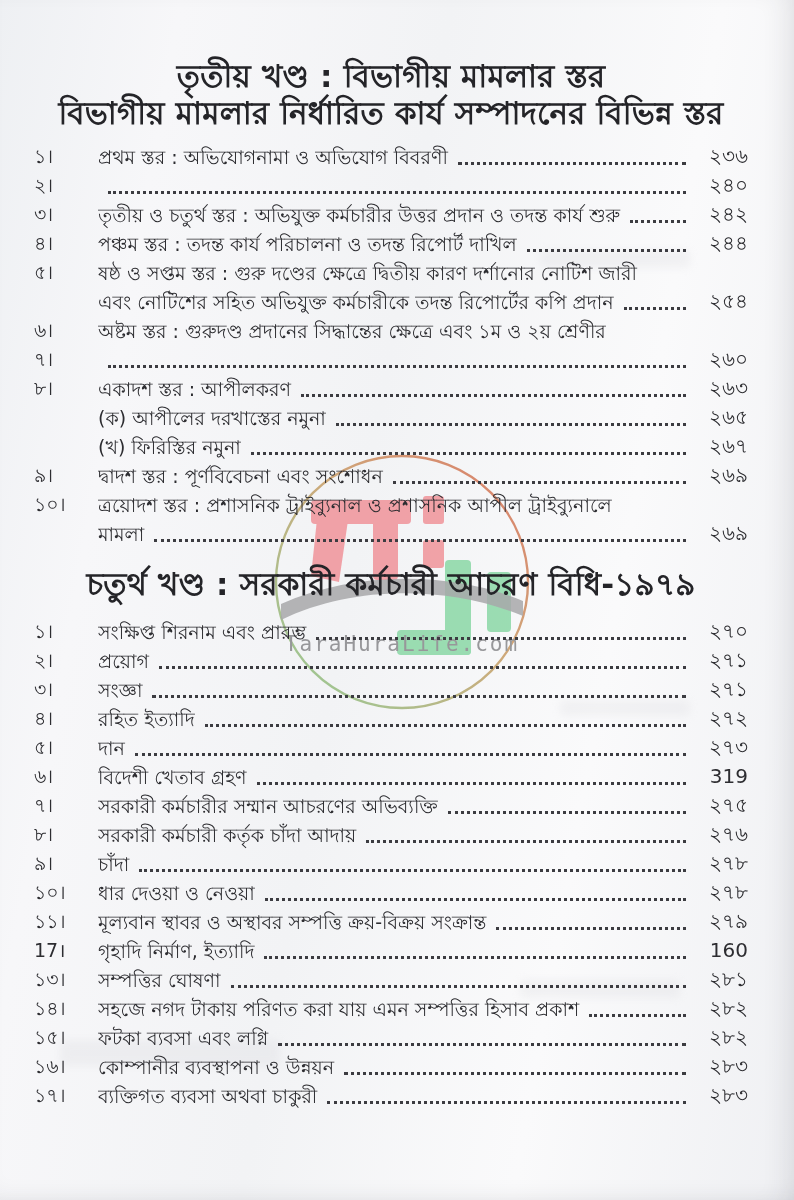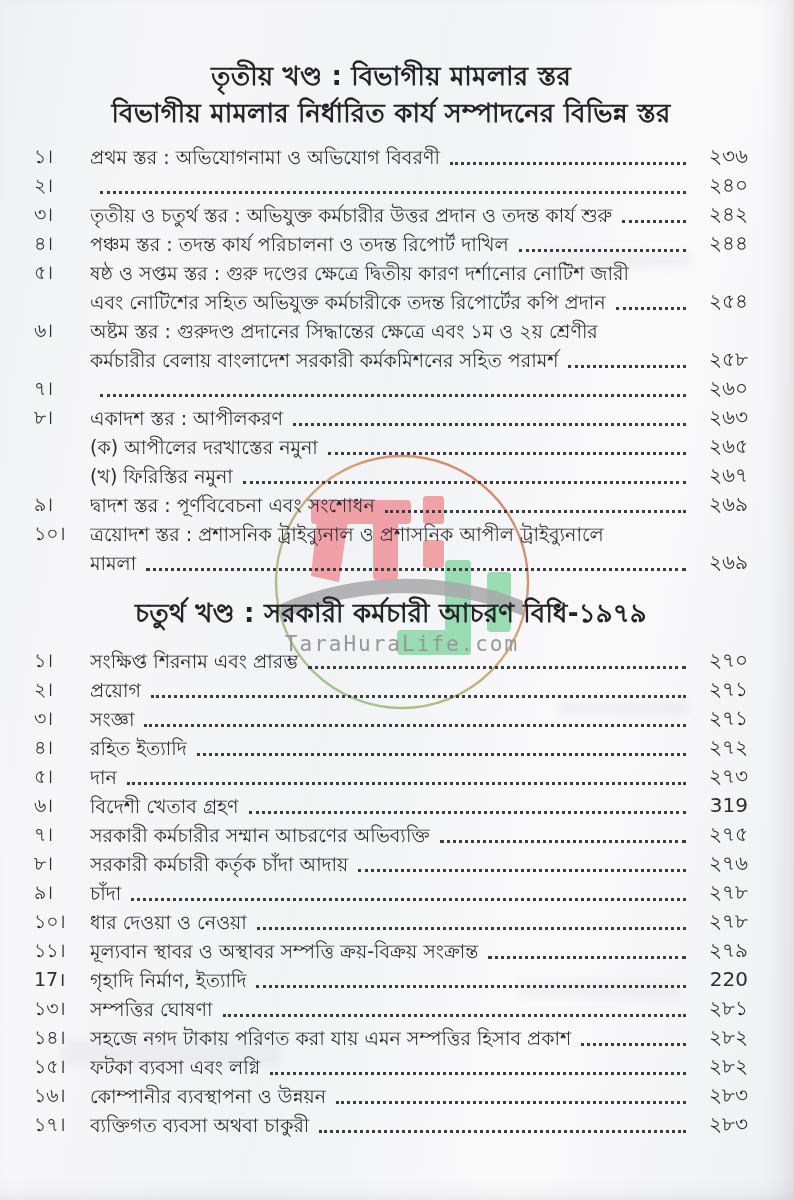--- a/index.html
+++ b/index.html
@@ -17,39 +17,39 @@
     color:#2d2d31;
   }
   .content{
     position:relative;
     z-index:2;
     padding:58px 46px 0 34px;
   }
   .sec-title{
     text-align:center;
     font-weight:bold;
-    font-size:26px;
+    font-size:31px;
     line-height:37px;
     color:#242428;
     letter-spacing:.2px;
   }
   .toc{margin-top:10px;}
   .toc-2{margin-top:14px;}
   .item{
     display:flex;
     align-items:flex-end;
   }
   .num{
     flex:0 0 56px;
     font-size:19px;
     line-height:29px;
     align-self:flex-start;
     white-space:nowrap;
   }
-  .content-col{flex:1;min-width:0;}
+  .content-col{flex:1;min-width:0;margin-left:8px;}
   .line{
     display:flex;
     align-items:flex-end;
     height:29px;
     font-size:19px;
     white-space:nowrap;
     overflow:hidden;
   }
   .line .t{line-height:27px;}
   .leader{
@@ -179,25 +179,20 @@
               <span class="page">২৫৪</span>
             </div>
           </div>
         </div>
         <div class="item">
           <span class="num">৬।</span>
           <div class="content-col">
             <div class="line">
               <span class="t">অষ্টম স্তর : গুরুদণ্ড প্রদানের সিদ্ধান্তের ক্ষেত্রে এবং ১ম ও ২য় শ্রেণীর</span>
             </div>
-            <div class="line">
-              <span class="t">কর্মচারীর বেলায় বাংলাদেশ সরকারী কর্মকমিশনের সহিত পরামর্শ</span>
-              <span class="leader"></span>
-              <span class="page">২৫৮</span>
-            </div>
           </div>
         </div>
         <div class="item">
           <span class="num">৭।</span>
           <div class="content-col">
             <div class="line">
               <span class="leader"></span>
               <span class="page">২৬০</span>
             </div>
           </div>
@@ -371,21 +366,21 @@
               <span class="page">২৭৯</span>
             </div>
           </div>
         </div>
         <div class="item">
           <span class="num">17।</span>
           <div class="content-col">
             <div class="line">
               <span class="t">গৃহাদি নির্মাণ, ইত্যাদি</span>
               <span class="leader"></span>
-              <span class="page">220</span>
+              <span class="page">160</span>
             </div>
           </div>
         </div>
         <div class="item">
           <span class="num">১৩।</span>
           <div class="content-col">
             <div class="line">
               <span class="t">সম্পত্তির ঘোষণা</span>
               <span class="leader"></span>
               <span class="page">২৮১</span>

